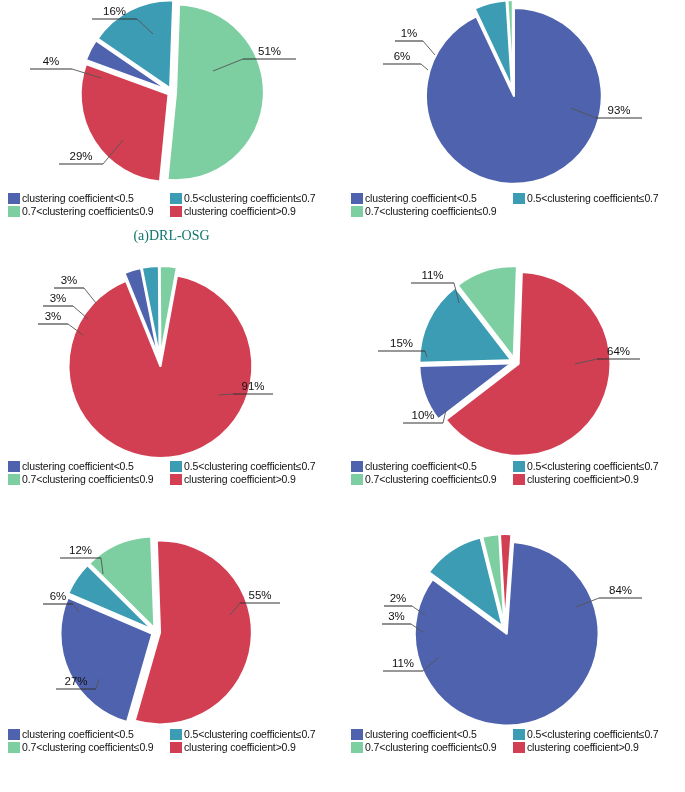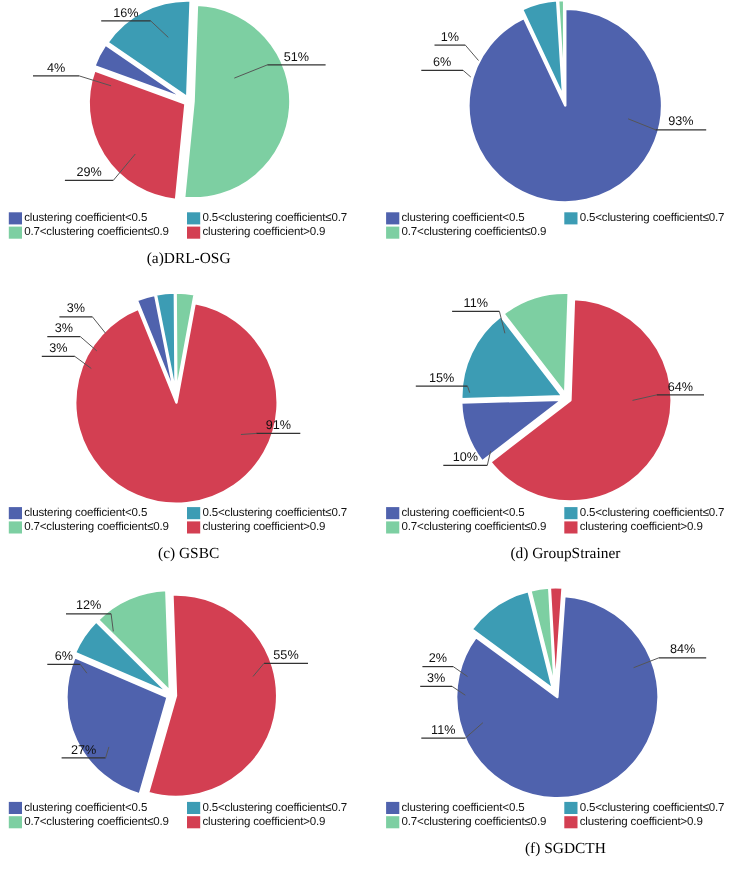--- a/index.html
+++ b/index.html
@@ -26,21 +26,21 @@
   .legend-item{display:flex;align-items:flex-start;}
   .legend-item.col1{width:168px;padding-left:8px;box-sizing:border-box;}
   .legend-item.col2{padding-left:2px;justify-content:space-between;}
   .swatch{
     width:12px;height:11px;flex:0 0 12px;margin-right:2px;margin-top:1px;
   }
   .legend-label{white-space:nowrap;letter-spacing:-0.15px;}
   .caption{
     position:absolute;left:0;right:0;text-align:center;
     font-family:"Liberation Serif", serif;
-    font-size:14px;color:#000000;
+    font-size:14px;color:#0f766e;
   }
   .pct-text{
     font-family:"Liberation Sans", sans-serif;
     font-size:11.5px;fill:#111;
   }
   .leader{stroke:#333;stroke-width:1.1;fill:none;}
   .leader-thin{stroke:#555;stroke-width:0.9;fill:none;}
 </style>
 </head>
 <body>
@@ -188,21 +188,20 @@
           <div class="legend-item col1">
             <span class="swatch" style="background: rgb(125, 207, 162);"></span>
             <span class="legend-label">0.7&lt;clustering coefficient≤0.9</span>
           </div>
           <div class="legend-item col2">
             <span class="swatch" style="background: rgb(211, 63, 82);"></span>
             <span class="legend-label">clustering coefficient&gt;0.9</span>
           </div>
         </div>
       </div>
-    <div class="caption" style="top:244px">(c) GSBC</div>
   </div>
 
   <div class="panel tall">
     <div class="pie-wrap">
       <svg class="pie-svg" width="342" height="210" viewBox="0 0 342 210">
           <path d="M 175.5576654931652 111.82839170823478 L 178.76841918979528 19.884435622477966 A 92 92 0 1 1 102.66701830448766 167.9617467871514 Z" fill="#D33F52" stroke="#ffffff" stroke-width="2.2" stroke-linejoin="round"></path>
           <path d="M 168.23177018885082 111.34180627900102 L 95.34112300017328 167.47516135791764 A 92 92 0 0 1 76.26763960513821 113.91059704156937 Z" fill="#4F62AD" stroke="#ffffff" stroke-width="2.2" stroke-linejoin="round"></path>
           <path d="M 168.38665882854679 108.28425946638741 L 76.42252824483418 110.85305022895577 A 92 92 0 0 1 112.25330374963015 35.39361227770988 Z" fill="#3C9CB4" stroke="#ffffff" stroke-width="2.2" stroke-linejoin="round"></path>
           <path d="M 170.77721878014756 106.19148242903145 L 114.64386370123093 33.30083524035392 A 92 92 0 0 1 173.98797247677768 14.247526343274643 Z" fill="#7DCFA2" stroke="#ffffff" stroke-width="2.2" stroke-linejoin="round"></path>
           <g>
@@ -242,21 +241,20 @@
           <div class="legend-item col1">
             <span class="swatch" style="background: rgb(125, 207, 162);"></span>
             <span class="legend-label">0.7&lt;clustering coefficient≤0.9</span>
           </div>
           <div class="legend-item col2">
             <span class="swatch" style="background: rgb(211, 63, 82);"></span>
             <span class="legend-label">clustering coefficient&gt;0.9</span>
           </div>
         </div>
       </div>
-    <div class="caption" style="top:244px">(d) GroupStrainer</div>
   </div>
 
   <div class="panel tall">
     <div class="pie-wrap">
       <svg class="pie-svg" width="343" height="210" viewBox="0 0 343 210">
           <path d="M 159.97018460656528 110.48747737362059 L 156.75943090993522 18.543521287863783 A 92 92 0 1 1 134.61154787140134 198.92355339994592 Z" fill="#D33F52" stroke="#ffffff" stroke-width="2.2" stroke-linejoin="round"></path>
           <path d="M 152.38665882854679 111.71574053361259 L 127.02802209338283 200.1518165599379 A 92 92 0 0 1 67.82620761706525 75.473084851245 Z" fill="#4F62AD" stroke="#ffffff" stroke-width="2.2" stroke-linejoin="round"></path>
           <path d="M 152.68384970977985 107.763228386117 L 68.12339849829831 71.52057270374942 A 92 92 0 0 1 87.40334194841995 42.93688106946627 Z" fill="#3C9CB4" stroke="#ffffff" stroke-width="2.2" stroke-linejoin="round"></path>
           <path d="M 154.39860386977242 106.33454908175104 L 89.11809610841252 41.508201765100296 A 92 92 0 0 1 151.18785017314244 14.390592995994226 Z" fill="#7DCFA2" stroke="#ffffff" stroke-width="2.2" stroke-linejoin="round"></path>
           <g>
@@ -349,16 +347,15 @@
           <div class="legend-item col1">
             <span class="swatch" style="background: rgb(125, 207, 162);"></span>
             <span class="legend-label">0.7&lt;clustering coefficient≤0.9</span>
           </div>
           <div class="legend-item col2">
             <span class="swatch" style="background: rgb(211, 63, 82);"></span>
             <span class="legend-label">clustering coefficient&gt;0.9</span>
           </div>
         </div>
       </div>
-    <div class="caption" style="top:242px">(f) SGDCTH</div>
   </div>
 
 </div>
 
 </body></html>

